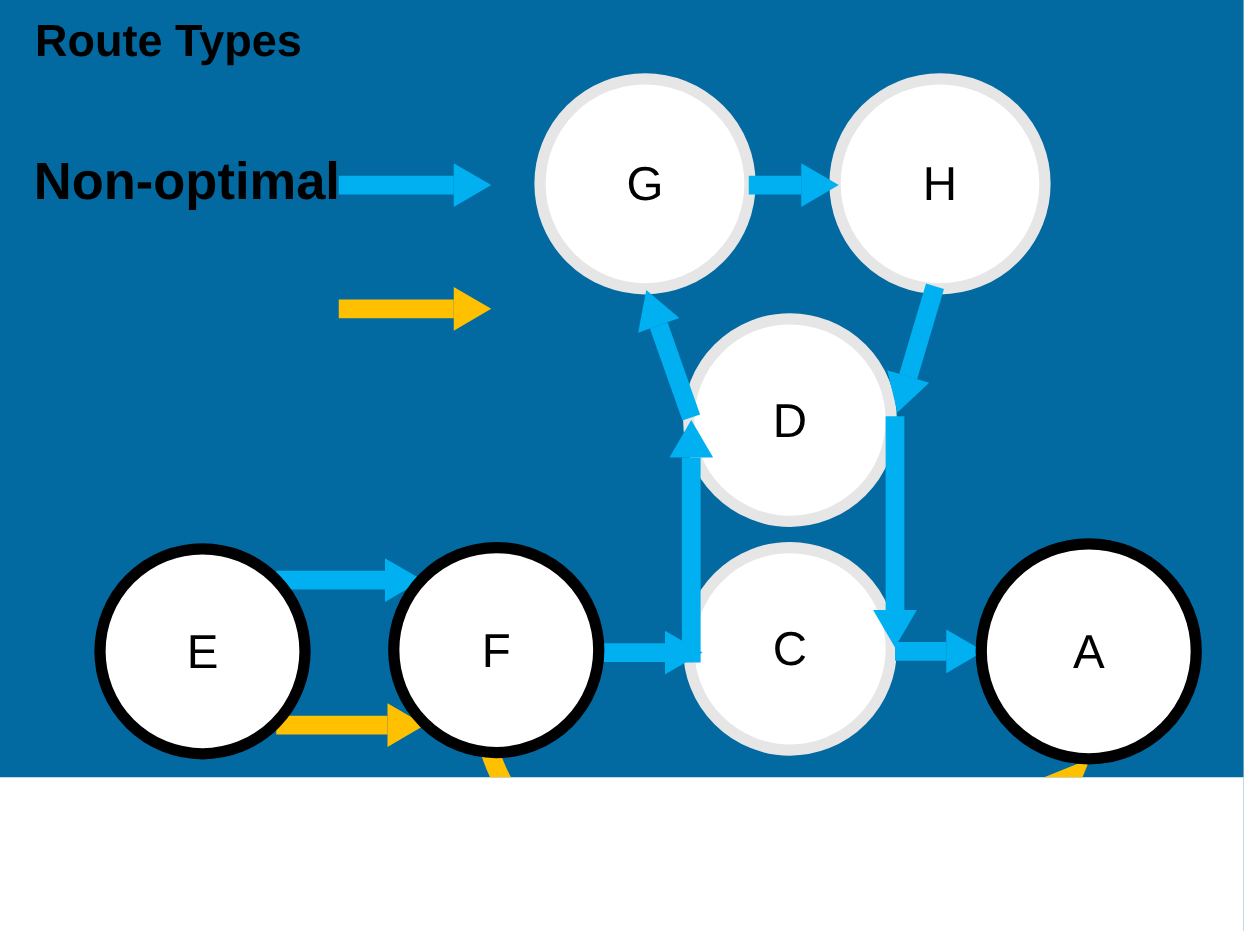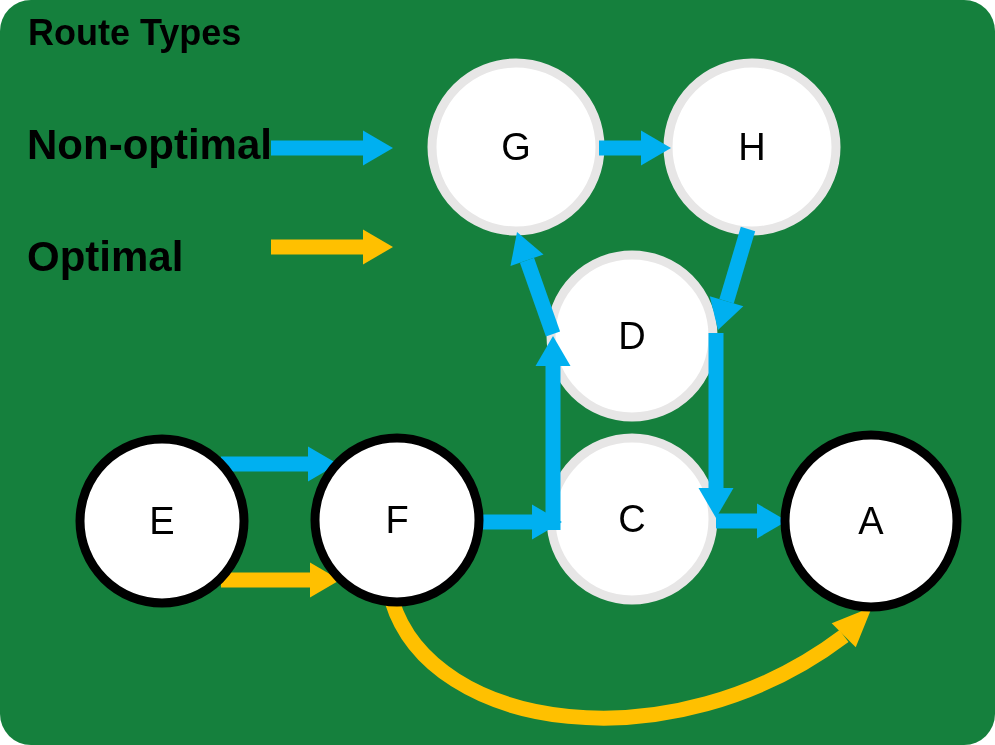--- a/index.html
+++ b/index.html
@@ -3,25 +3,24 @@
 <meta charset="utf-8">
 <style>
   html, body {
     margin: 0;
     padding: 0;
     background: #ffffff;
   }
   #stage {
     position: relative;
     width: 995px;
-    height: 745px;
-    background: #15803d;
+    height: 622px;
+    background: #0369a1;
     overflow: hidden;
     font-family: "Liberation Sans", sans-serif;
-    border-radius: 31px;
   }
   .diagram-title {
     position: absolute;
     left: 28px;
     top: 15px;
     font-size: 36px;
     font-weight: 700;
     color: #000000;
     line-height: 1;
     white-space: nowrap;
@@ -46,21 +45,20 @@
     font-family: "Liberation Sans", sans-serif;
     font-size: 38px;
   }
 </style>
 </head>
 <body>
 
 <div id="stage">
   <div class="diagram-title">Route Types</div>
   <div class="legend-label" id="legend-label-0">Non-optimal</div>
-  <div class="legend-label" id="legend-label-1">Optimal</div>
   <svg id="diagram-svg" width="995" height="745" viewBox="0 0 995 745">
       <circle cx="516" cy="147" r="84" fill="#FFFFFF" stroke="#E7E6E6" stroke-width="9"></circle>
       <circle cx="752" cy="147" r="84" fill="#FFFFFF" stroke="#E7E6E6" stroke-width="9"></circle>
       <circle cx="632" cy="336" r="81" fill="#FFFFFF" stroke="#E7E6E6" stroke-width="9"></circle>
       <circle cx="632" cy="519" r="81" fill="#FFFFFF" stroke="#E7E6E6" stroke-width="9"></circle>
       <g>
         <line x1="271" y1="148" x2="363" y2="148" stroke="#00B0F0" stroke-width="15"></line>
         <polygon points="393,148 363,165.5 363,130.5" fill="#00B0F0"></polygon>
       </g>
       <g>

